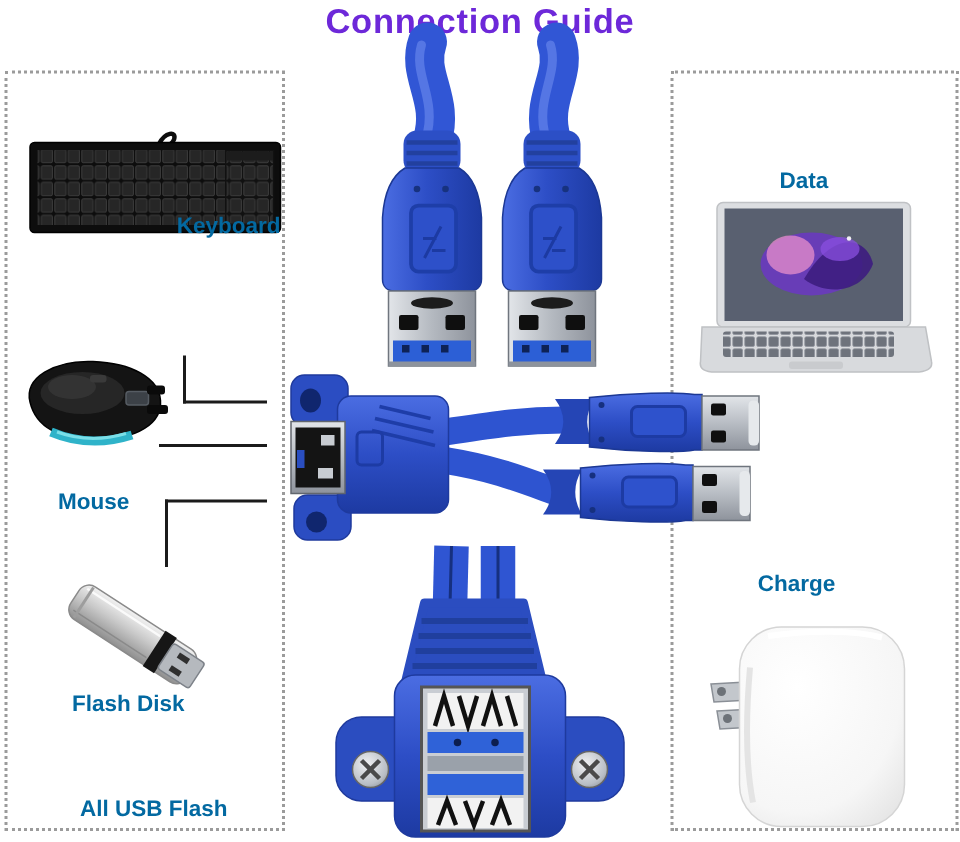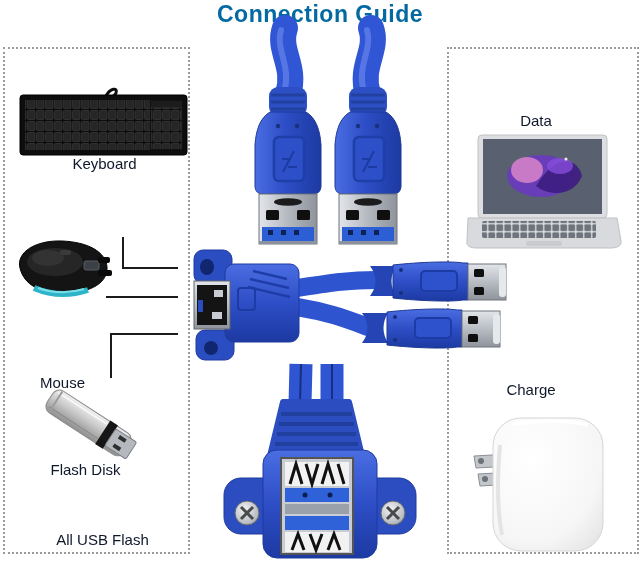--- a/index.html
+++ b/index.html
@@ -2,31 +2,31 @@
 <html><head>
 <meta charset="utf-8">
 <style>
   html,body{margin:0;padding:0;background:#fff;}
   #stage{
     position:relative;width:640px;height:561px;background:#ffffff;
     font-family:"Liberation Sans",sans-serif;overflow:hidden;
   }
   .title{
     position:absolute;top:1px;left:0;right:0;text-align:center;
-    font-size:23px;font-weight:bold;color:#0369a1;letter-spacing:0.5px;
+    font-size:23px;font-weight:bold;color:#6d28d9;letter-spacing:0.5px;
   }
   .dotbox{position:absolute;border:2px dotted #9b9b9b;}
   #left-box{left:3px;top:47px;width:183px;height:503px;}
   #right-box{left:447px;top:47px;width:188px;height:503px;}
   .lbl{
-    position:absolute;color:#0f172a;font-weight:normal;font-size:15px;
+    position:absolute;color:#0369a1;font-weight:bold;font-size:15px;
     text-align:center;white-space:nowrap;
   }
-  #keyboard-label{left:22px;top:155px;width:165px;}
-  #mouse-label{left:20px;top:326px;width:85px;margin-top:48px;}
+  #keyboard-label{left:22px;top:142px;width:165px;text-align:right;}
+  #mouse-label{left:20px;top:326px;width:85px;}
   #flashdisk-label{left:23px;top:461px;width:125px;}
   #allusb-label{left:30px;top:531px;width:145px;font-size:15px;}
   #data-label{left:486px;top:112px;width:100px;}
   #charge-label{left:481px;top:381px;width:100px;}
   .cline{position:absolute;background:#1b1b1b;}
   #line-kb-v{left:122px;top:237px;width:2px;height:32px;}
   #line-kb-h{left:122px;top:267px;width:56px;height:2px;}
   #line-mouse-h{left:106px;top:296px;width:72px;height:2px;}
   #line-fd-h{left:110px;top:333px;width:68px;height:2px;}
   #line-fd-v{left:110px;top:333px;width:2px;height:45px;}

